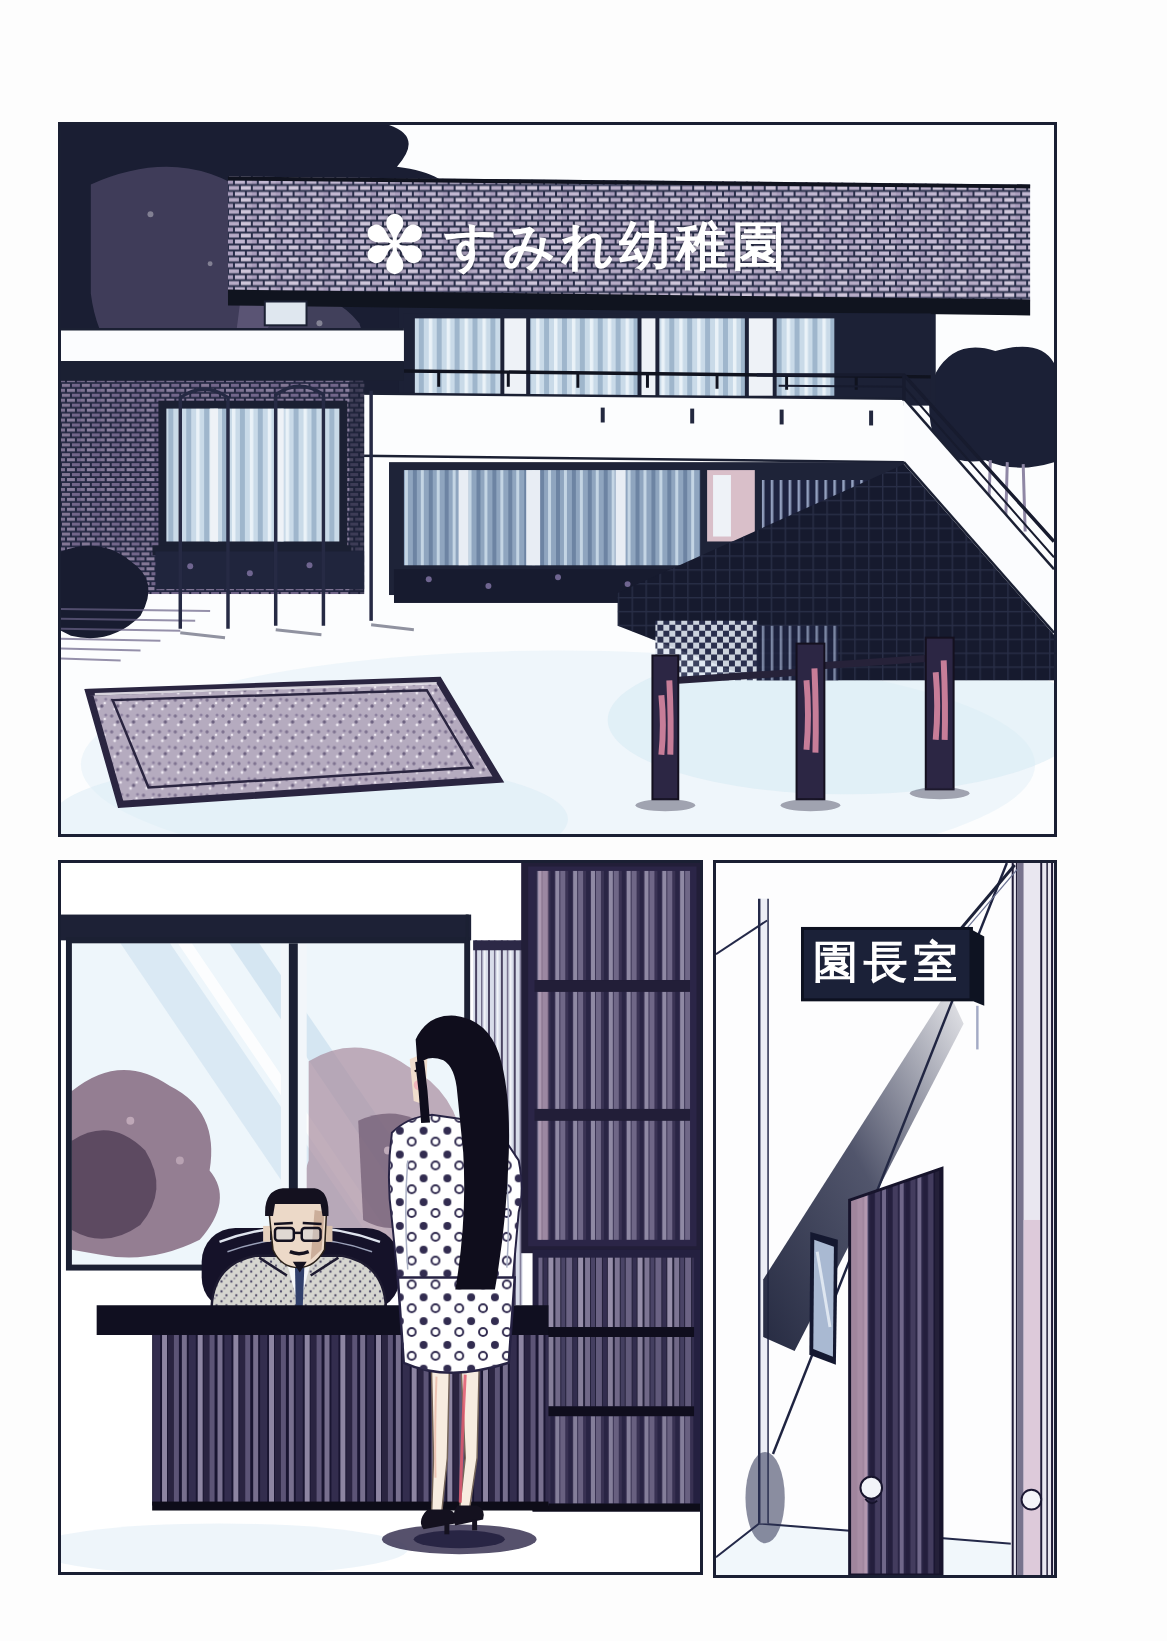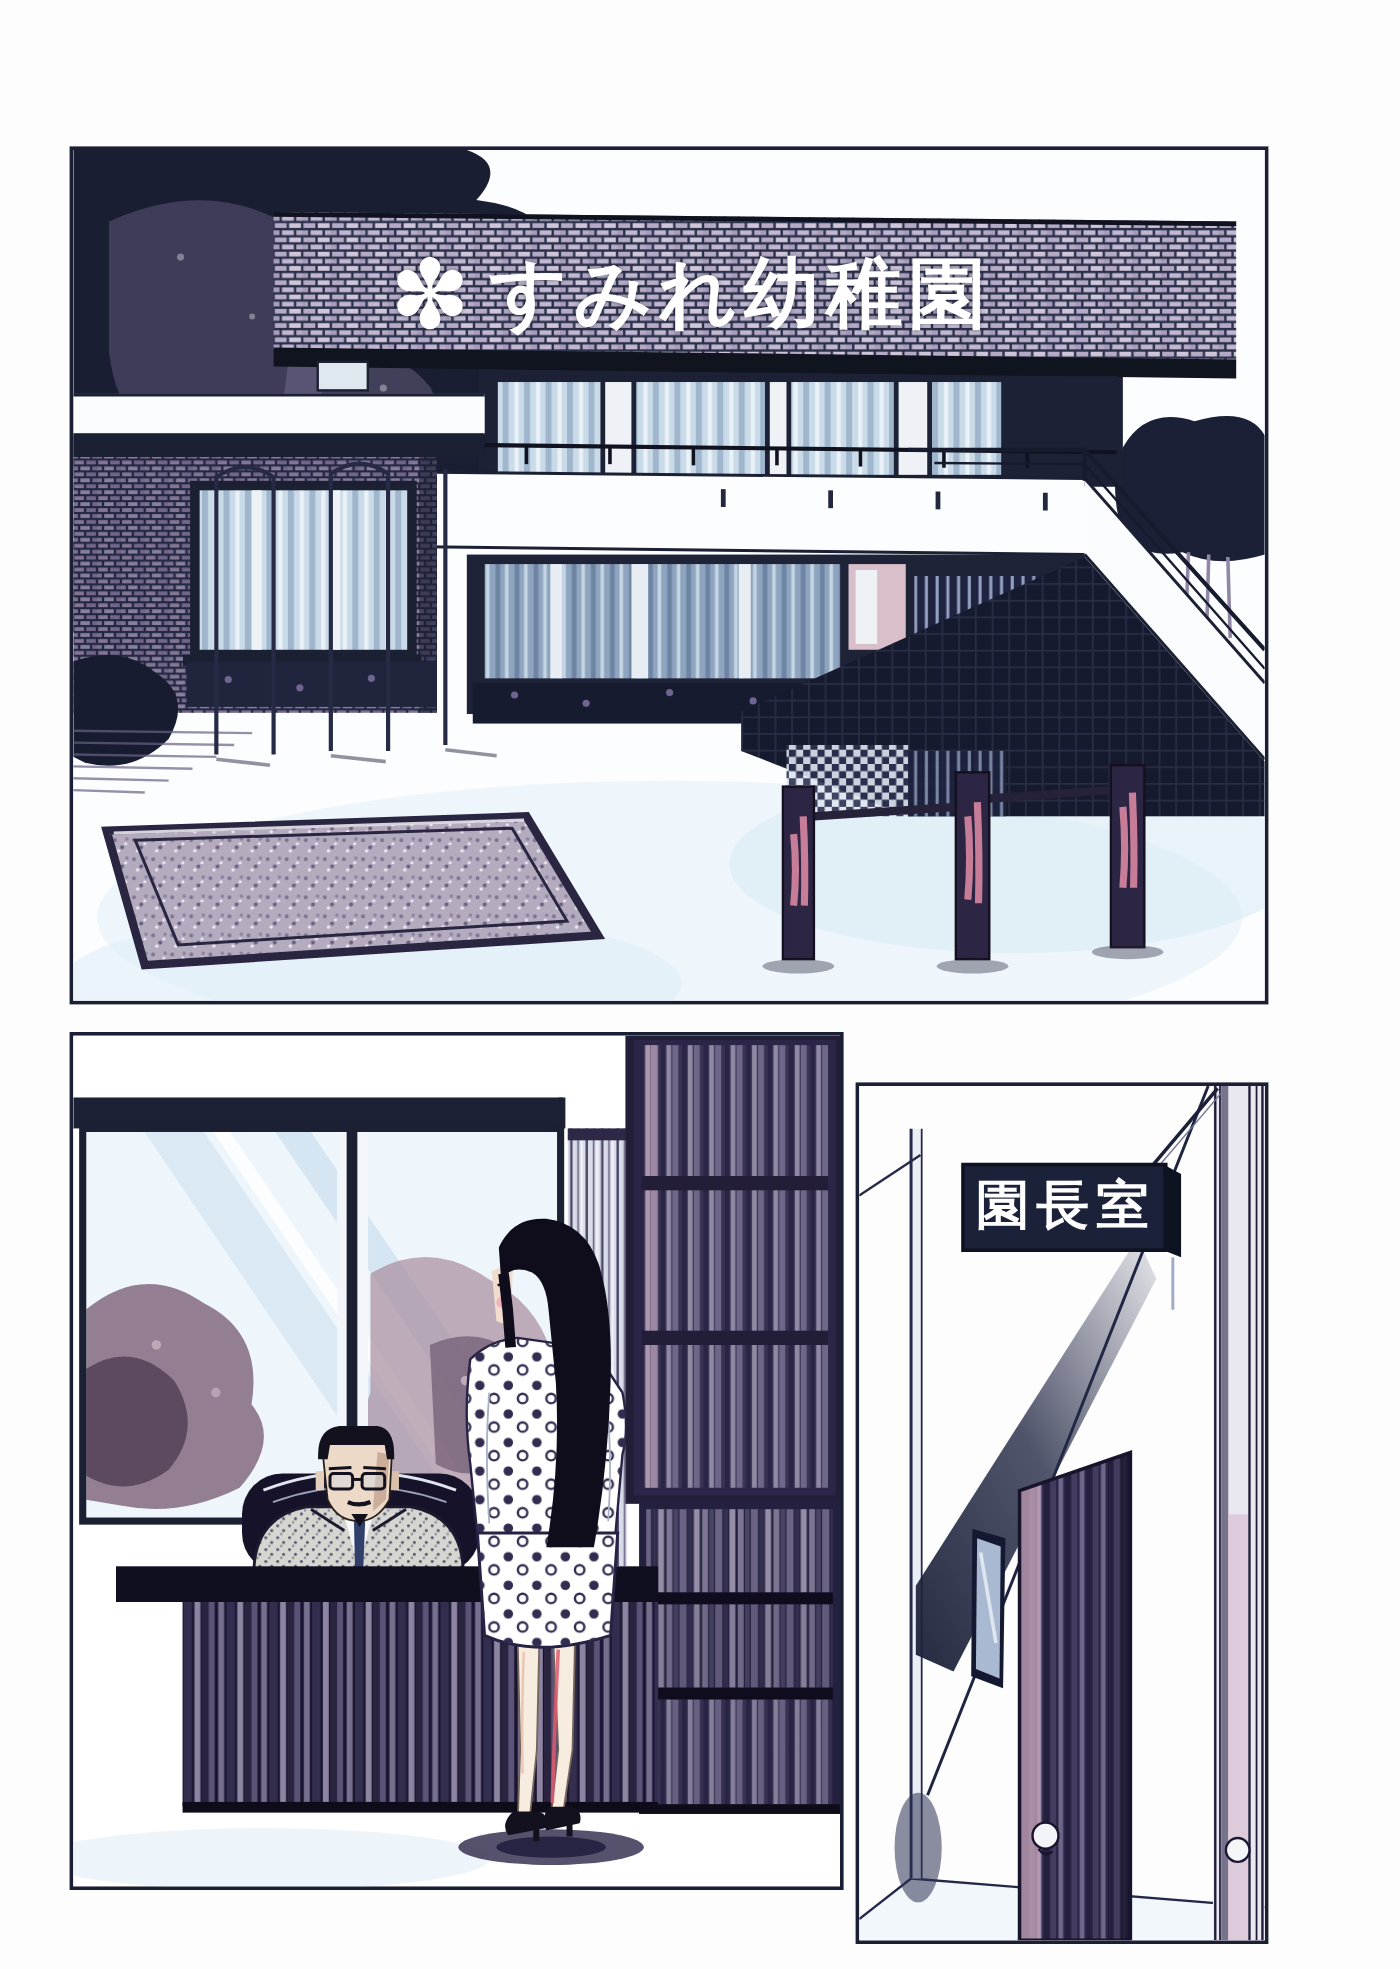--- a/index.html
+++ b/index.html
@@ -6,31 +6,31 @@
   .page{
     position:relative;width:1167px;height:1641px;background:#fdfdfd;
     font-family:"DejaVu Sans",sans-serif;overflow:hidden;
   }
   .panel{
     position:absolute;border:3px solid #1a1f33;background:#ffffff;
     overflow:hidden;box-sizing:border-box;
   }
   #panel-exterior{left:58px;top:122px;width:999px;height:715px;}
   #panel-office{left:58px;top:860px;width:645px;height:715px;}
-  #panel-hallway{left:713px;top:860px;width:344px;height:718px;margin-top:42px;}
+  #panel-hallway{left:713px;top:860px;width:344px;height:718px;}
   .panel svg{display:block;width:100%;height:100%;}
   .overlay{position:absolute;pointer-events:none;}
   .kg-sign{
     left:252px;top:70px;width:525px;height:102px;
     display:flex;align-items:center;justify-content:center;gap:16px;
     color:#ffffff;
   }
   .kg-mark{font-size:80px;line-height:1;font-weight:bold;
     text-shadow:0 0 4px rgba(16,19,31,.45);}
-  .kg-chars{font-size:64px;font-weight:bold;letter-spacing:5px;line-height:1;
+  .kg-chars{font-size:52px;font-weight:bold;letter-spacing:5px;line-height:1;
     text-shadow:0 0 4px rgba(16,19,31,.45);}
   .office-sign-label{
     left:85px;top:63px;width:175px;height:72px;
     display:flex;align-items:center;justify-content:center;
     color:#ffffff;font-size:44px;font-weight:bold;letter-spacing:6px;
   }
 </style>
 </head>
 <body>
 

